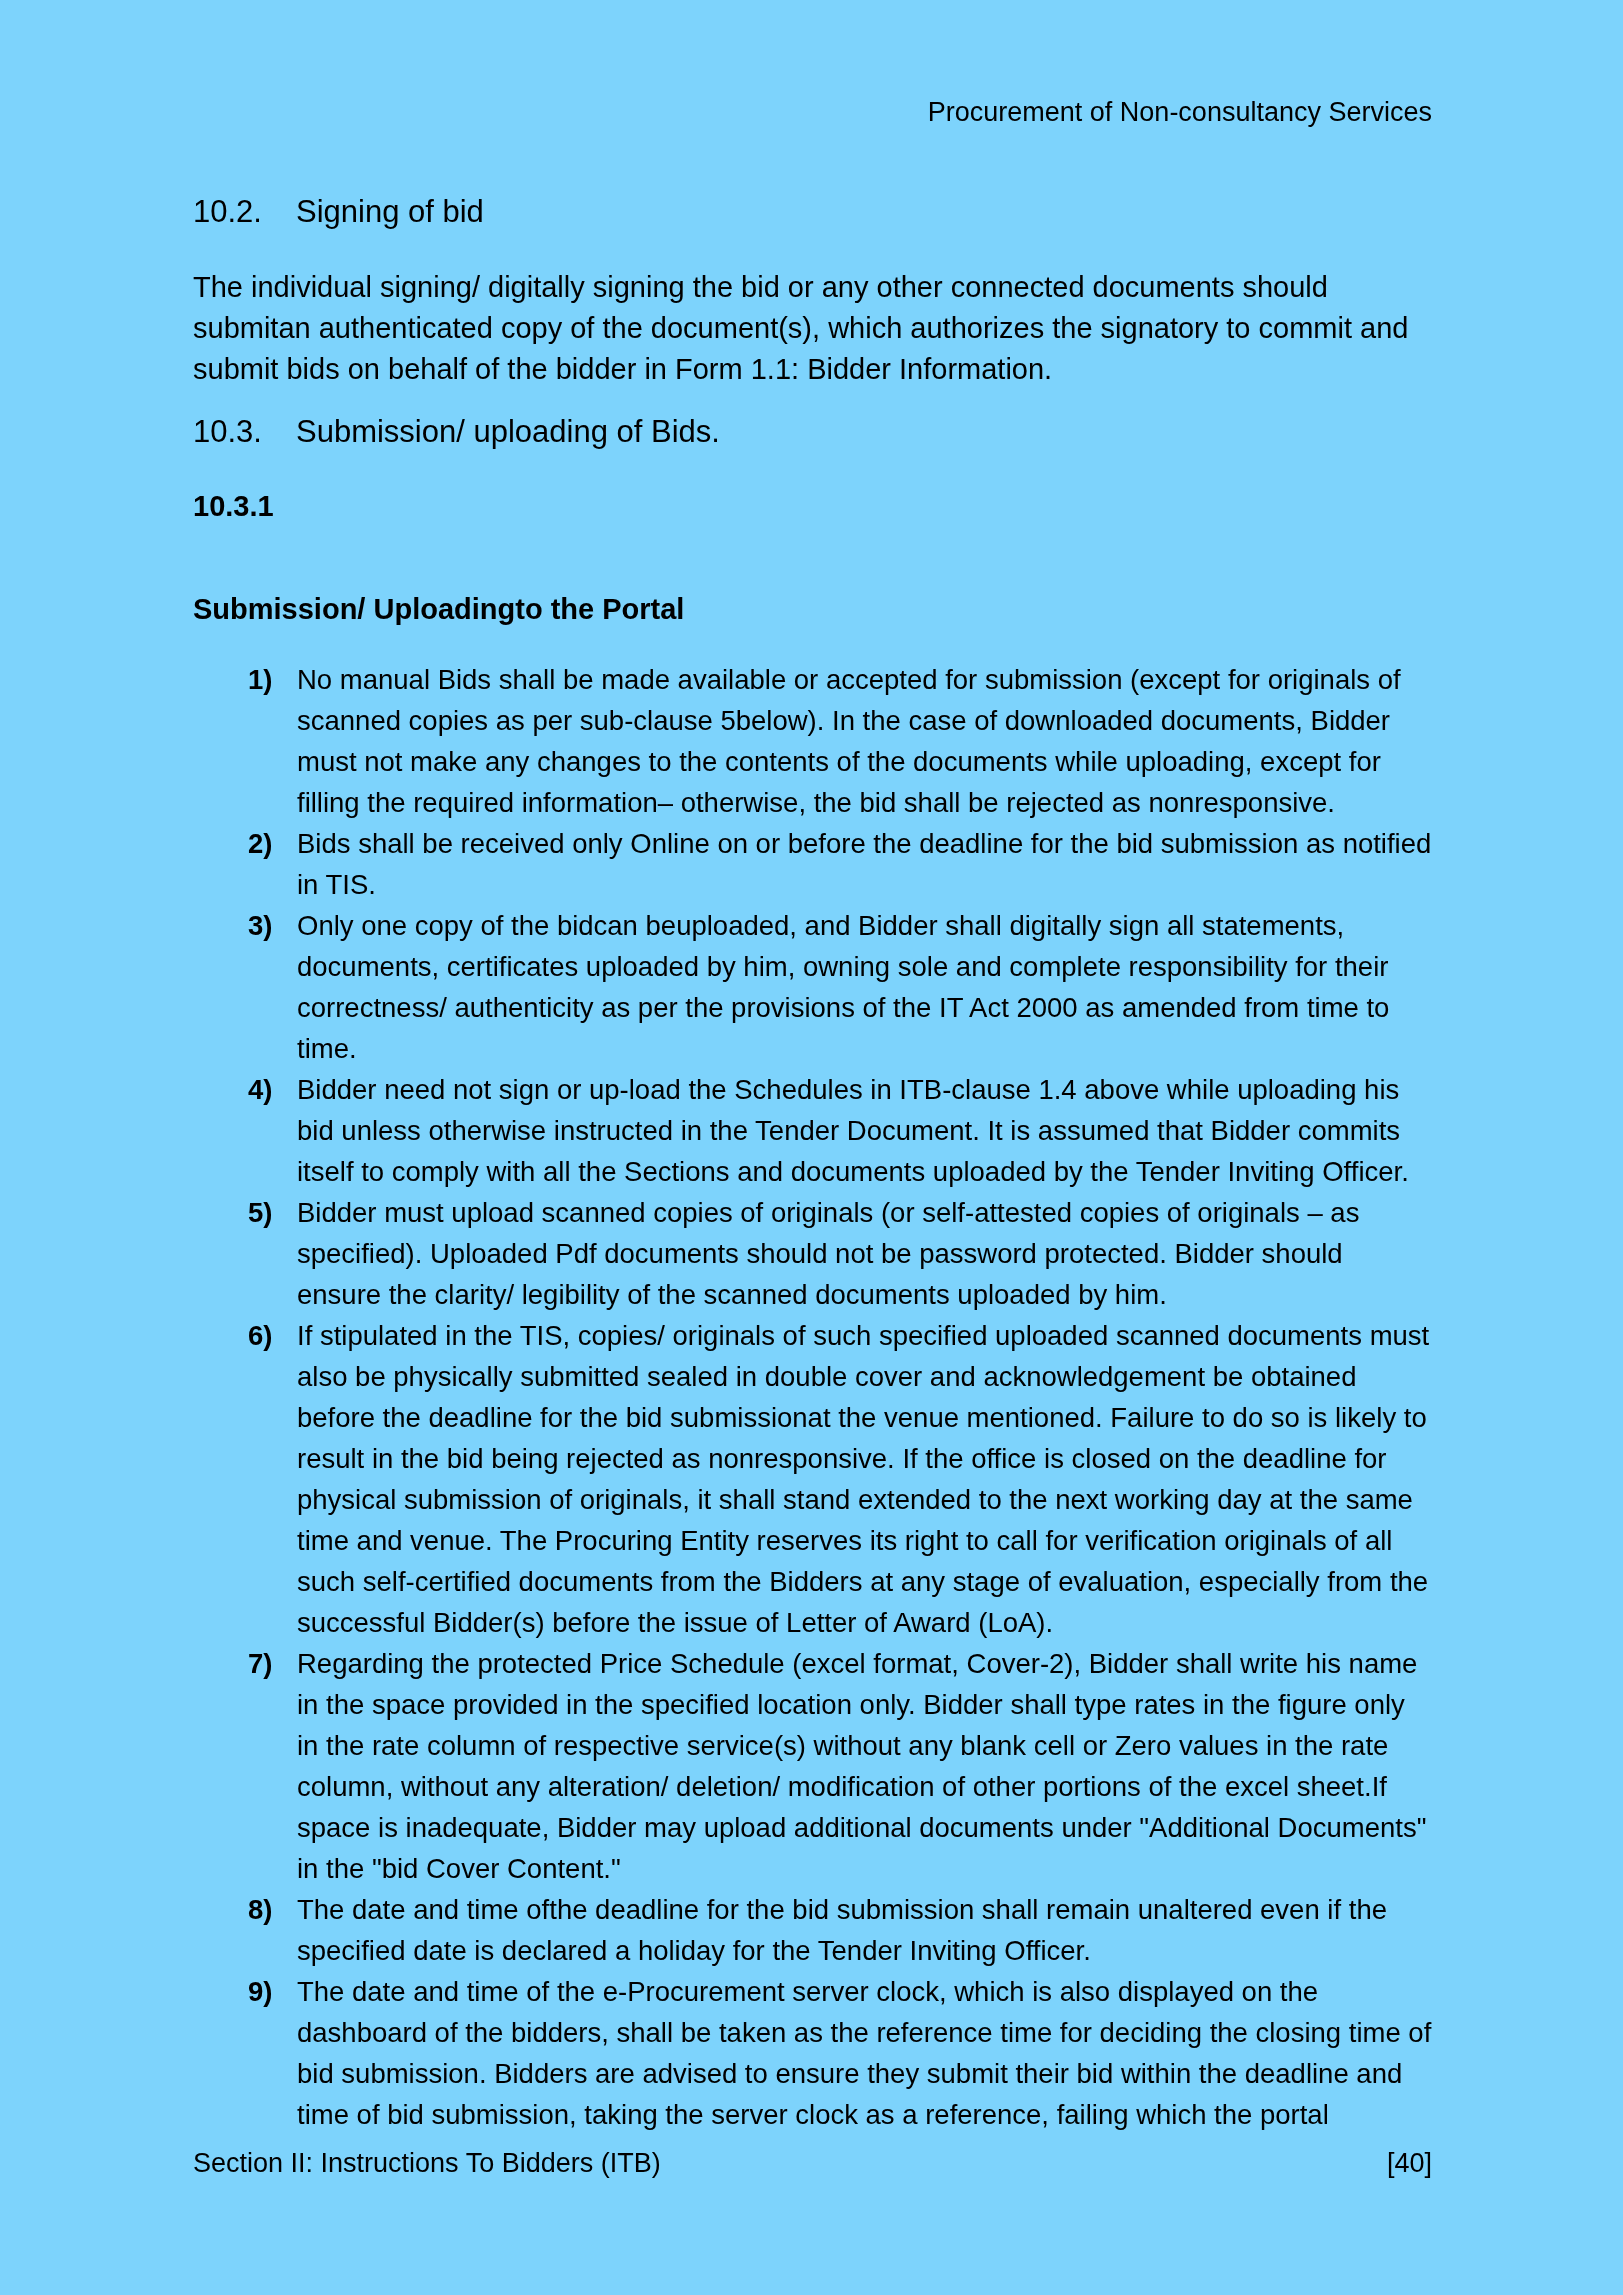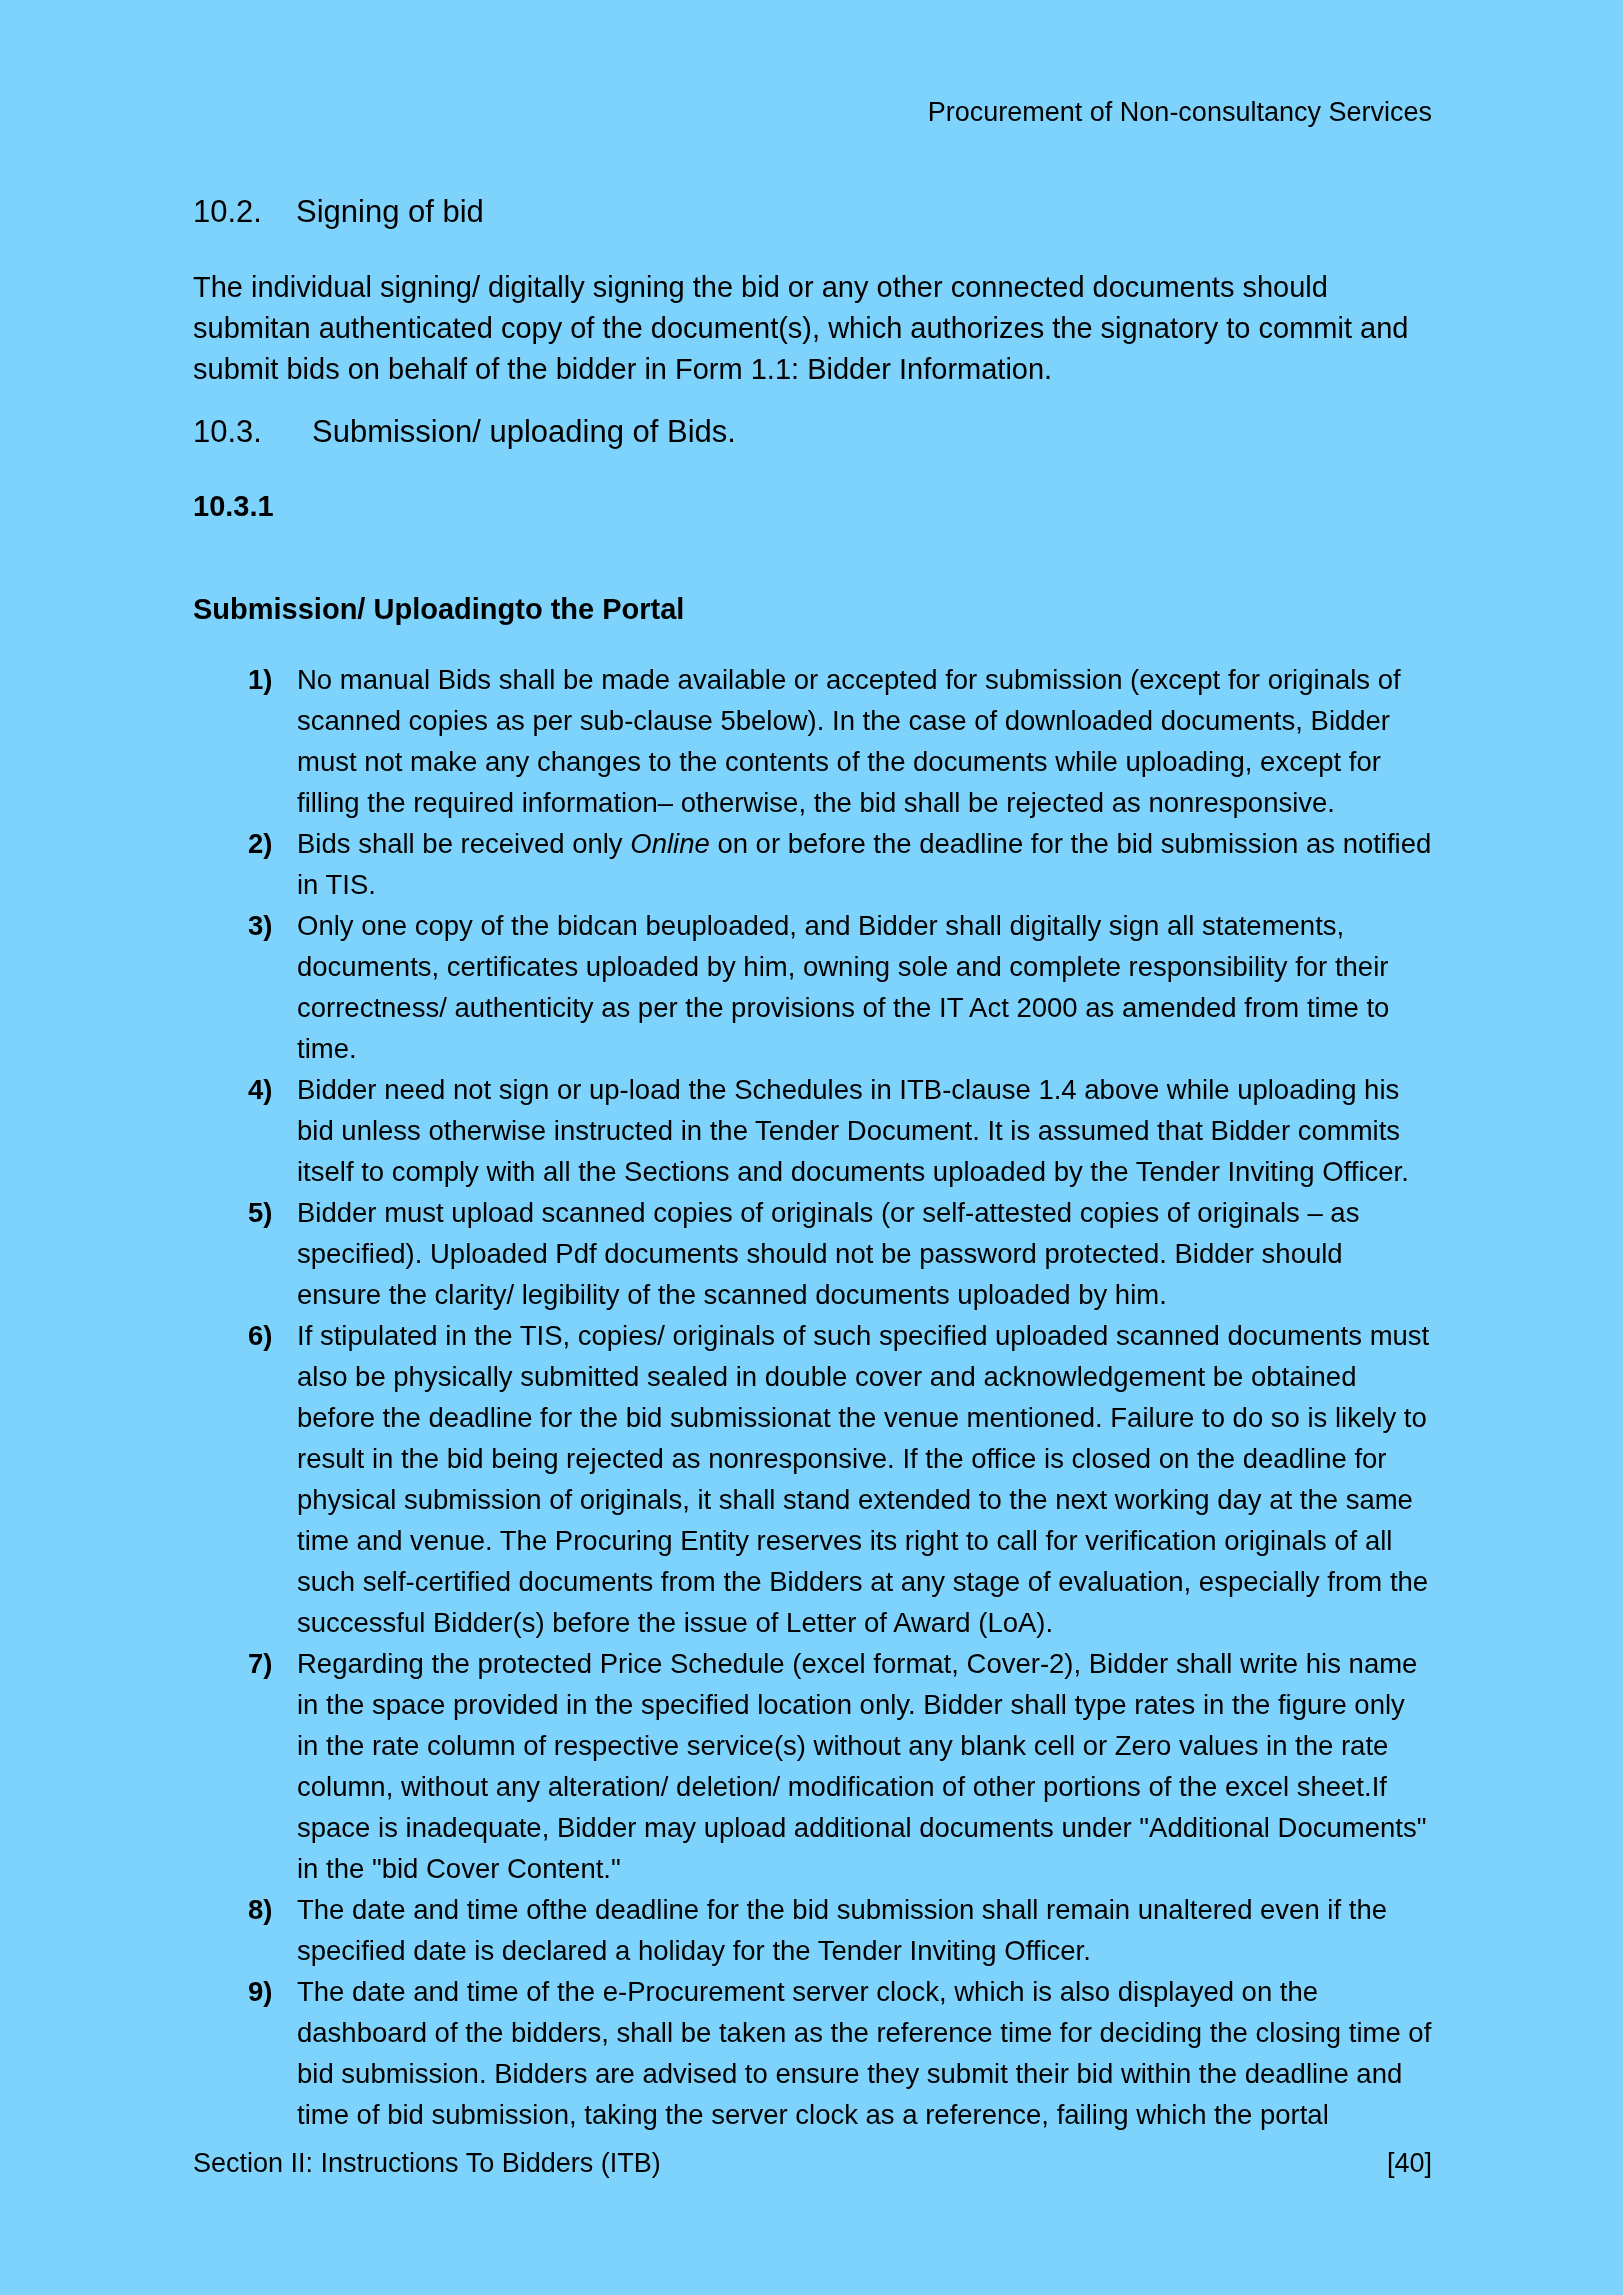--- a/index.html
+++ b/index.html
@@ -54,41 +54,39 @@
   .htitle {
     flex: 1;
   }
   .para {
     font-size: 29px;
     line-height: 41px;
     margin: 0 0 23px 0;
   }
   .h2.second {
     margin-bottom: 38px;
-    gap: 16px;
   }
   .list {
     margin: 0;
   }
   .list-item {
     display: flex;
     align-items: baseline;
     font-size: 27.5px;
     line-height: 41px;
   }
   .li-num {
     flex: 0 0 49px;
     margin-left: 55px;
     font-weight: 700;
   }
   .li-text {
     flex: 1;
   }
   .it {
-    font-style: italic;
   }
   .footer {
     position: absolute;
     top: 2148px;
     left: 193px;
     right: 191px;
     display: flex;
     justify-content: space-between;
     font-size: 27px;
     line-height: 31px;

